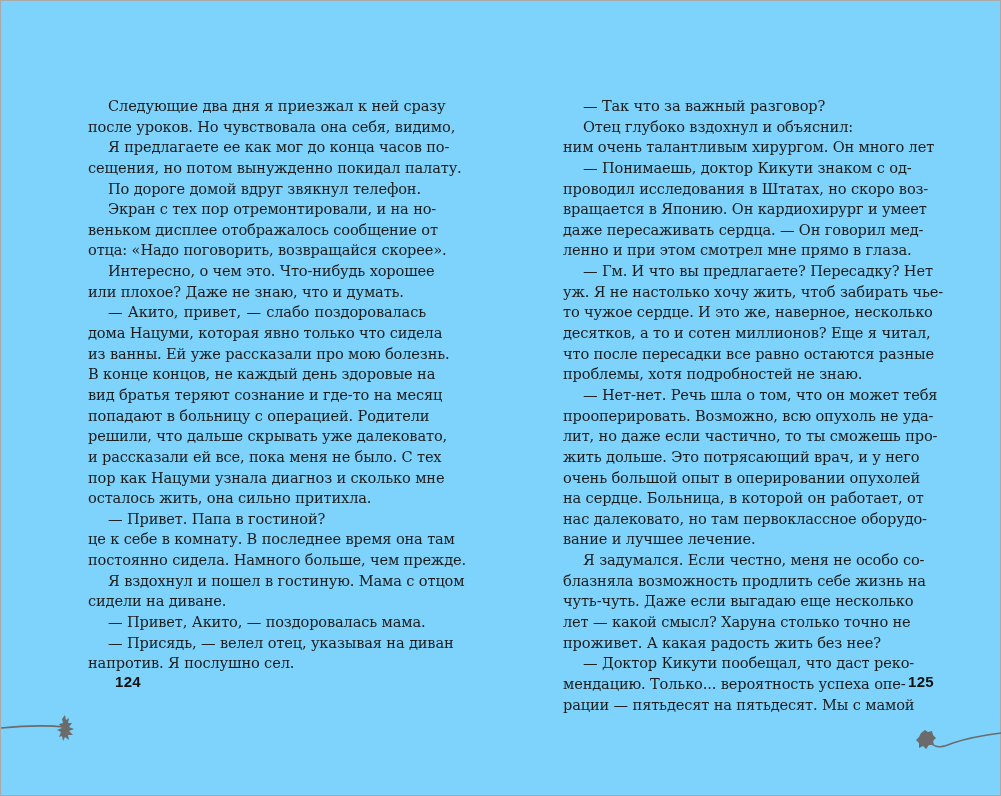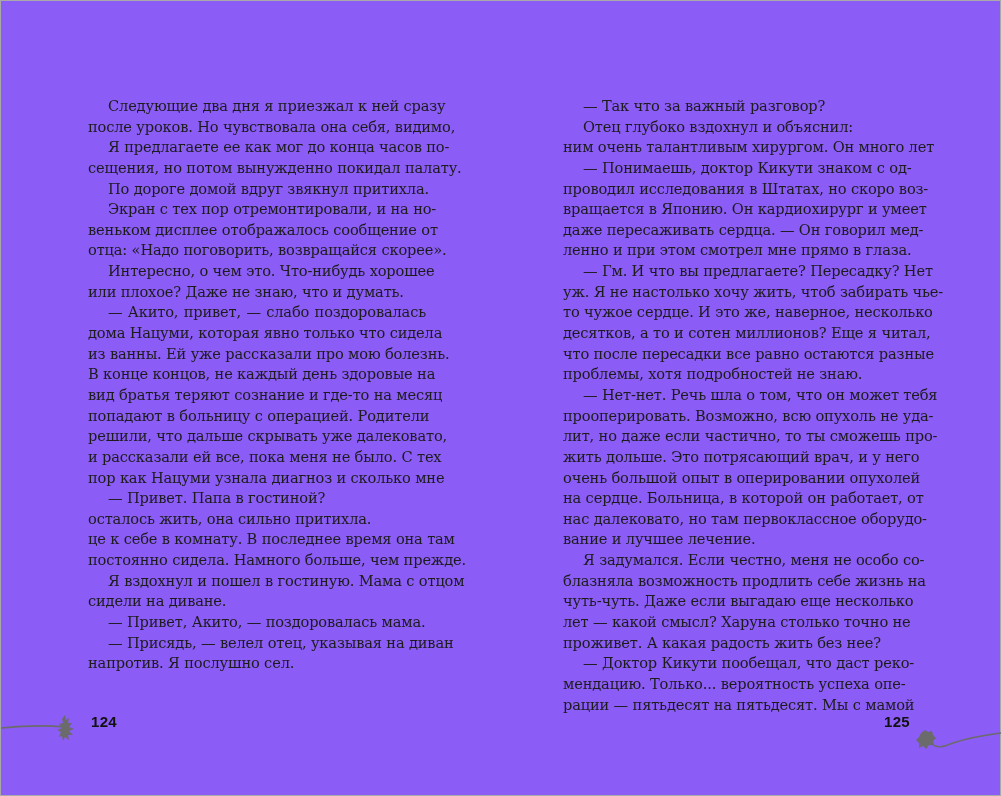--- a/index.html
+++ b/index.html
@@ -14,21 +14,21 @@
       overflow: hidden;
       font-family: "DejaVu Serif", "Liberation Serif", serif;
       color: #1c1c1c;
     }
     .spread {
       position: absolute;
       left: 0; top: 0;
       width: 999px;
       height: 794px;
       border: 1px solid #a9a9a9;
-      background: #8b5cf6;
+      background: #7dd3fc;
     }
     .page {
       position: absolute;
       top: 0;
       height: 794px;
     }
     .page-left { left: 0; width: 500px; }
     .page-right { left: 500px; width: 499px; }
 
     .text-block {
@@ -47,26 +47,27 @@
       height: 20.65px;
       text-align: justify;
       text-align-last: justify;
       overflow: visible;
     }
     .line.indent { padding-left: 20px; }
     .line.last { text-align-last: left; }
 
     .folio {
       position: absolute;
-      top: 712px;
+      top: 672px;
       font-family: "Liberation Sans", "DejaVu Sans", sans-serif;
       font-size: 15px;
       font-weight: 700;
       color: #111;
       letter-spacing: 0.3px;
+      margin-left: 24px;
     }
     .page-left .folio { left: 90px; }
     .page-right .folio { left: 383px; text-align: right; }
 
     .ornament {
       position: absolute;
       pointer-events: none;
     }
     .ornament-left { left: 0; top: 710px; }
     .ornament-right { left: 412px; top: 720px; }
@@ -75,37 +76,37 @@
 <body>
 
 <div class="spread">
 
   <div class="page page-left">
     <div class="text-block" id="left-text">
         <span class="line indent">Следующие два дня я приезжал к ней сразу</span>
         <span class="line">после уроков. Но чувствовала она себя, видимо,</span>
         <span class="line indent">Я предлагаете ее как мог до конца часов по-</span>
         <span class="line last">сещения, но потом вынужденно покидал палату.</span>
-        <span class="line indent last">По дороге домой вдруг звякнул притихла.</span>
+        <span class="line indent last">По дороге домой вдруг звякнул телефон.</span>
         <span class="line indent">Экран с тех пор отремонтировали, и на но-</span>
         <span class="line">веньком дисплее отображалось сообщение от</span>
         <span class="line last">отца: «Надо поговорить, возвращайся скорее».</span>
         <span class="line indent">Интересно, о чем это. Что-нибудь хорошее</span>
         <span class="line last">или плохое? Даже не знаю, что и думать.</span>
         <span class="line indent">— Акито, привет, — слабо поздоровалась</span>
         <span class="line">дома Нацуми, которая явно только что сидела</span>
         <span class="line">из ванны. Ей уже рассказали про мою болезнь.</span>
         <span class="line">В конце концов, не каждый день здоровые на</span>
         <span class="line">вид братья теряют сознание и где-то на месяц</span>
         <span class="line">попадают в больницу с операцией. Родители</span>
         <span class="line">решили, что дальше скрывать уже далековато,</span>
         <span class="line">и рассказали ей все, пока меня не было. С тех</span>
         <span class="line">пор как Нацуми узнала диагноз и сколько мне</span>
+        <span class="line last">осталось жить, она сильно притихла.</span>
         <span class="line indent last">— Привет. Папа в гостиной?</span>
-        <span class="line last">осталось жить, она сильно притихла.</span>
         <span class="line">це к себе в комнату. В последнее время она там</span>
         <span class="line last">постоянно сидела. Намного больше, чем прежде.</span>
         <span class="line indent">Я вздохнул и пошел в гостиную. Мама с отцом</span>
         <span class="line last">сидели на диване.</span>
         <span class="line indent last">— Привет, Акито, — поздоровалась мама.</span>
         <span class="line indent">— Присядь, — велел отец, указывая на диван</span>
         <span class="line last">напротив. Я послушно сел.</span>
       </div>
 
     <svg class="ornament ornament-left" width="80" height="45" viewBox="0 0 80 45">

